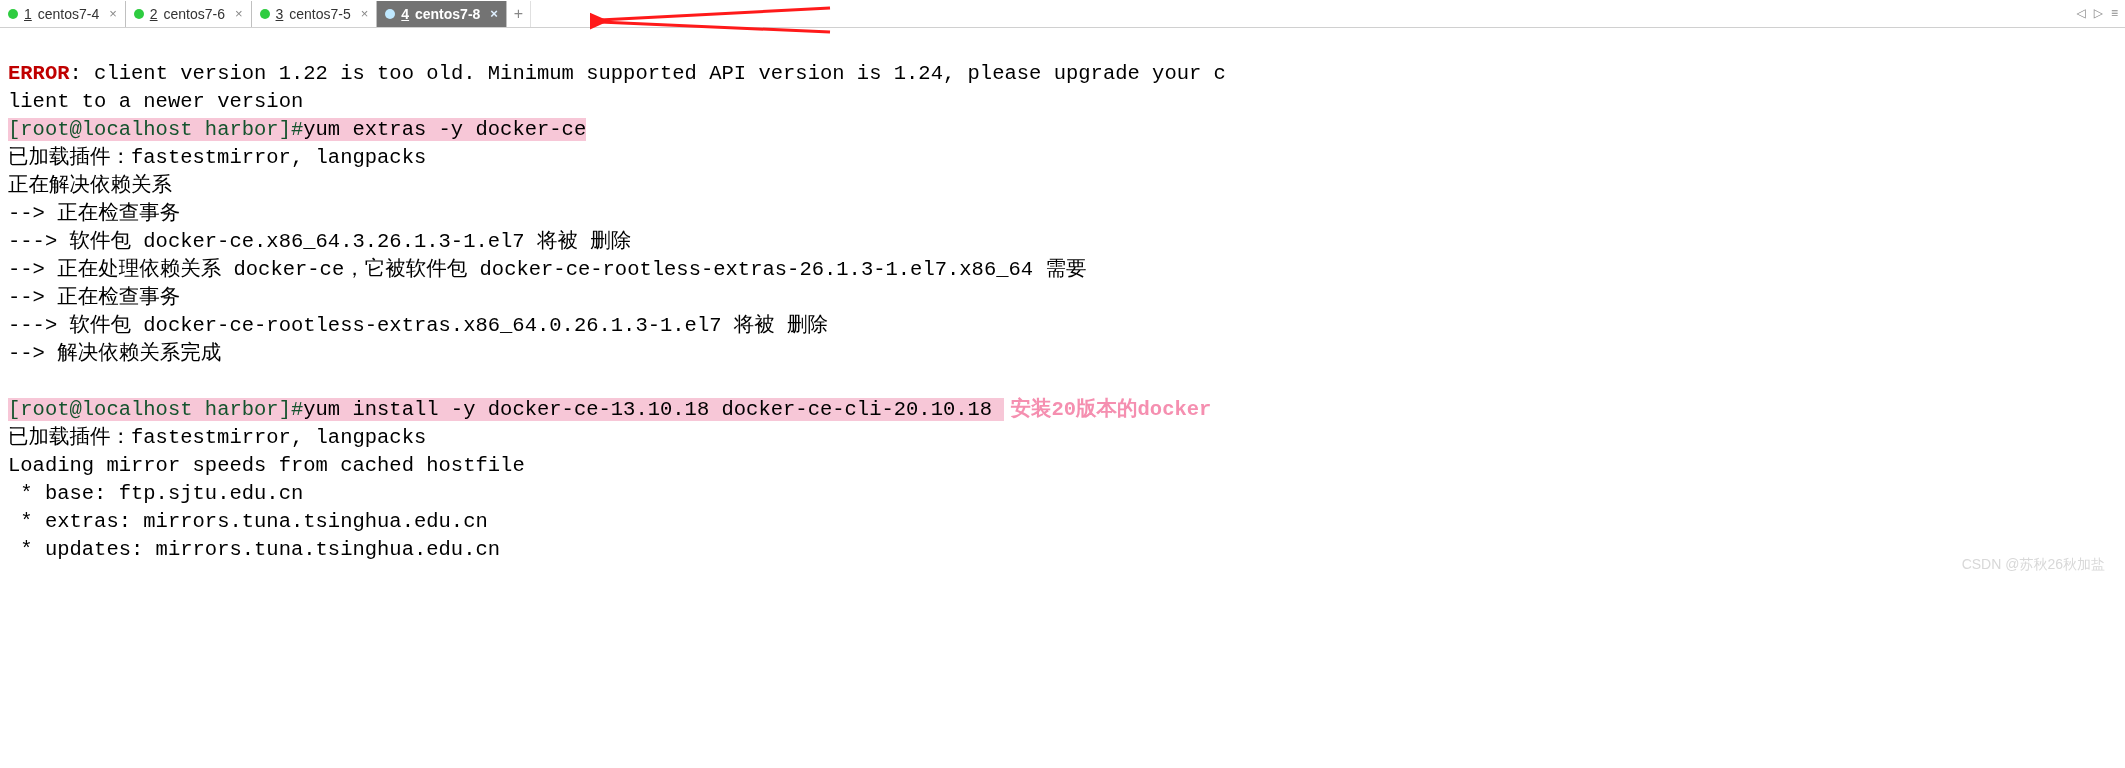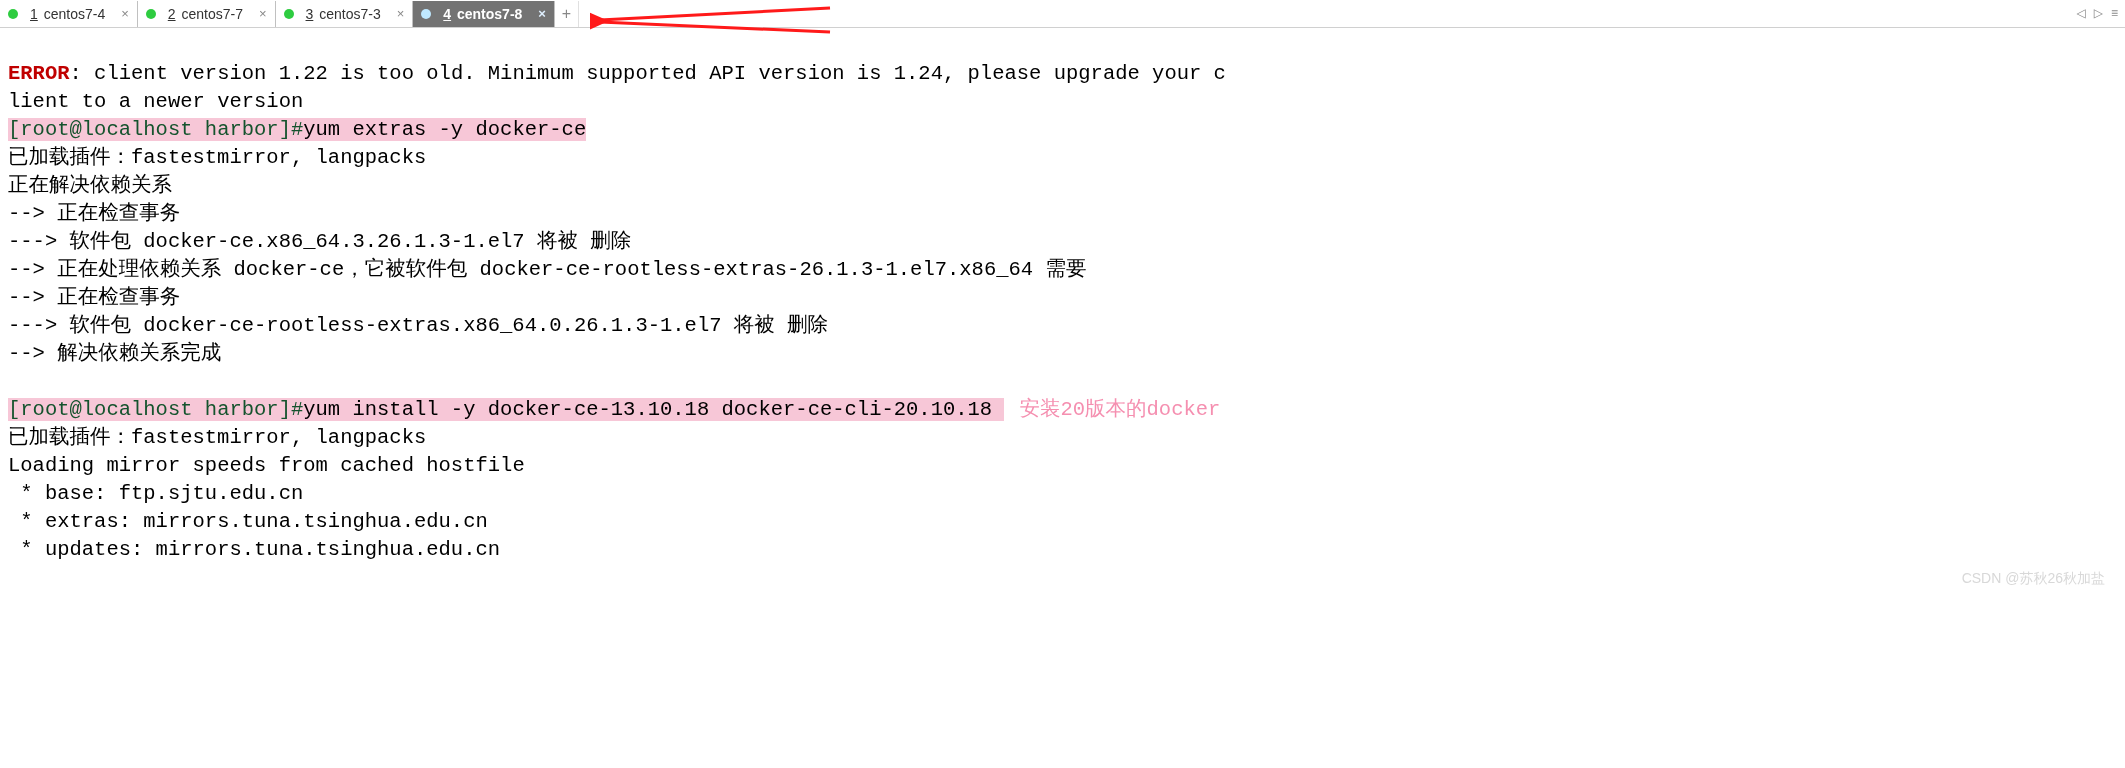--- a/index.html
+++ b/index.html
@@ -23,21 +23,21 @@
   .tab {
     display: flex;
     align-items: center;
     height: 26px;
     padding: 4px 8px;
     border-right: 1px solid #c0c0c0;
     background: #ffffff;
     font-family: Tahoma, Arial, sans-serif;
     font-size: 14px;
     color: #333;
-    gap: 12px;
+    gap: 6px;
   }
   .tab.active {
     background: #737373;
     color: #ffffff;
     font-weight: bold;
   }
   .tab .dot {
     width: 10px; height: 10px; border-radius: 50%;
     background: #2ecc40;
   }
@@ -74,51 +74,51 @@
     line-height: 28px;
     white-space: pre;
     font-size: 20.5px;
     position: relative;
   }
   .err { color: #c00000; font-weight: bold; }
   .prompt-user { color: #14532d; font-weight: normal; }
   .hl { background: #f7c7d7; }
   .annotation {
     color: #f58fb0;
-    font-weight: normal;
-    margin-left: 15px;
+    font-weight: bold;
+    margin-left: 6px;
   }
   .watermark {
     position: absolute;
-    right: 20px; bottom: 4px;
+    right: 20px; bottom: 18px;
     color: #d8d8d8;
     font-family: Arial, sans-serif;
     font-size: 14px;
   }
 </style>
 </head>
 <body>
 
 <div class="tab-bar">
 
   <div class="tab">
     <span class="dot"></span>
     <span><span class="num">1</span> <span>centos7-4</span></span>
     <span class="close">×</span>
   </div>
 
   <div class="tab">
     <span class="dot"></span>
-    <span><span class="num">2</span> <span>centos7-7</span></span>
+    <span><span class="num">2</span> <span>centos7-6</span></span>
     <span class="close">×</span>
   </div>
 
   <div class="tab">
     <span class="dot"></span>
-    <span><span class="num">3</span> <span>centos7-3</span></span>
+    <span><span class="num">3</span> <span>centos7-5</span></span>
     <span class="close">×</span>
   </div>
 
   <div class="tab active">
     <span class="dot"></span>
     <span><span class="num">4</span> <span>centos7-8</span></span>
     <span class="close">×</span>
   </div>
 
   <div class="new-tab">+</div>

